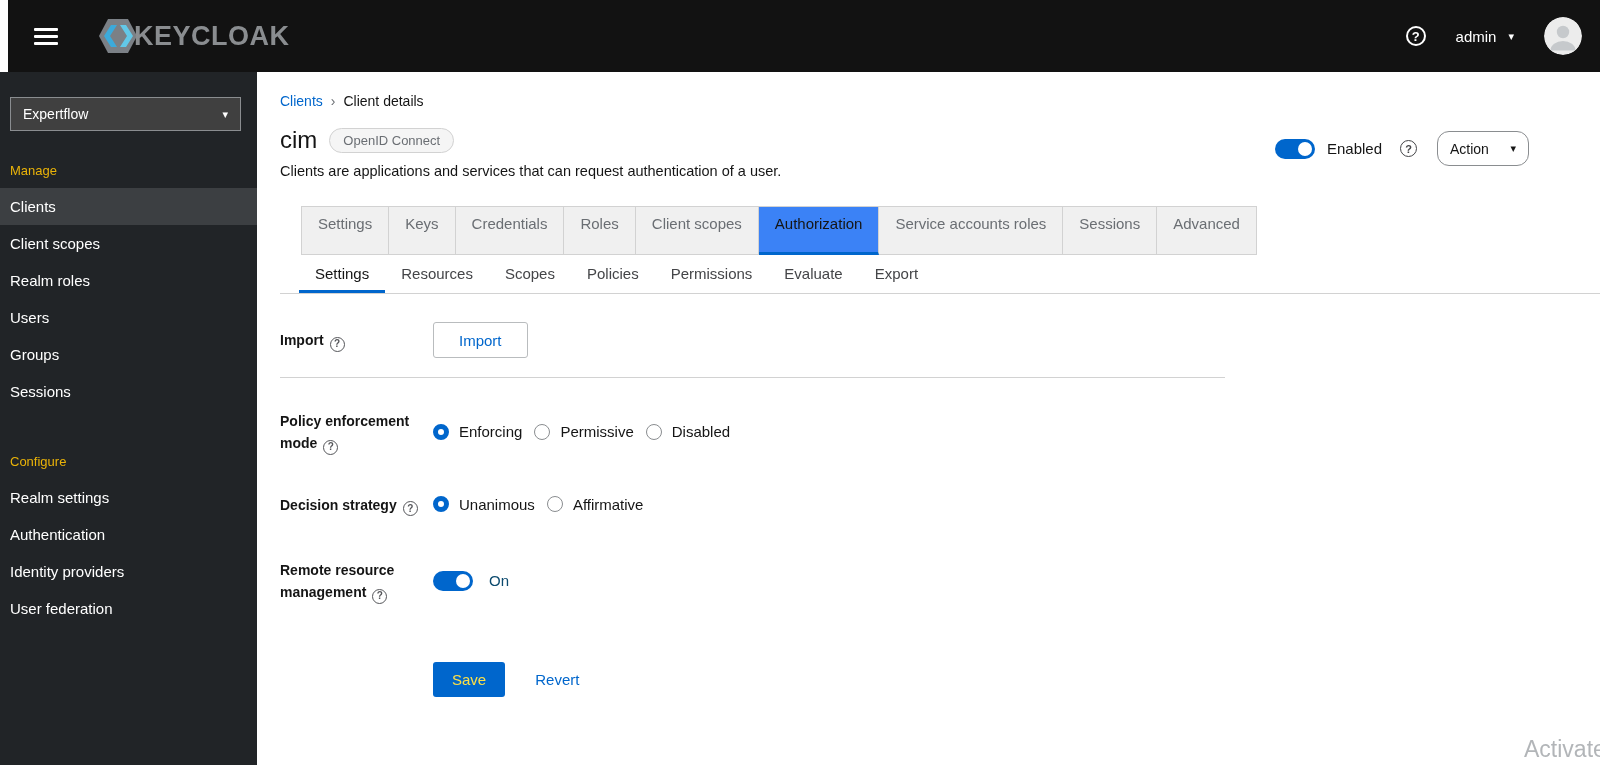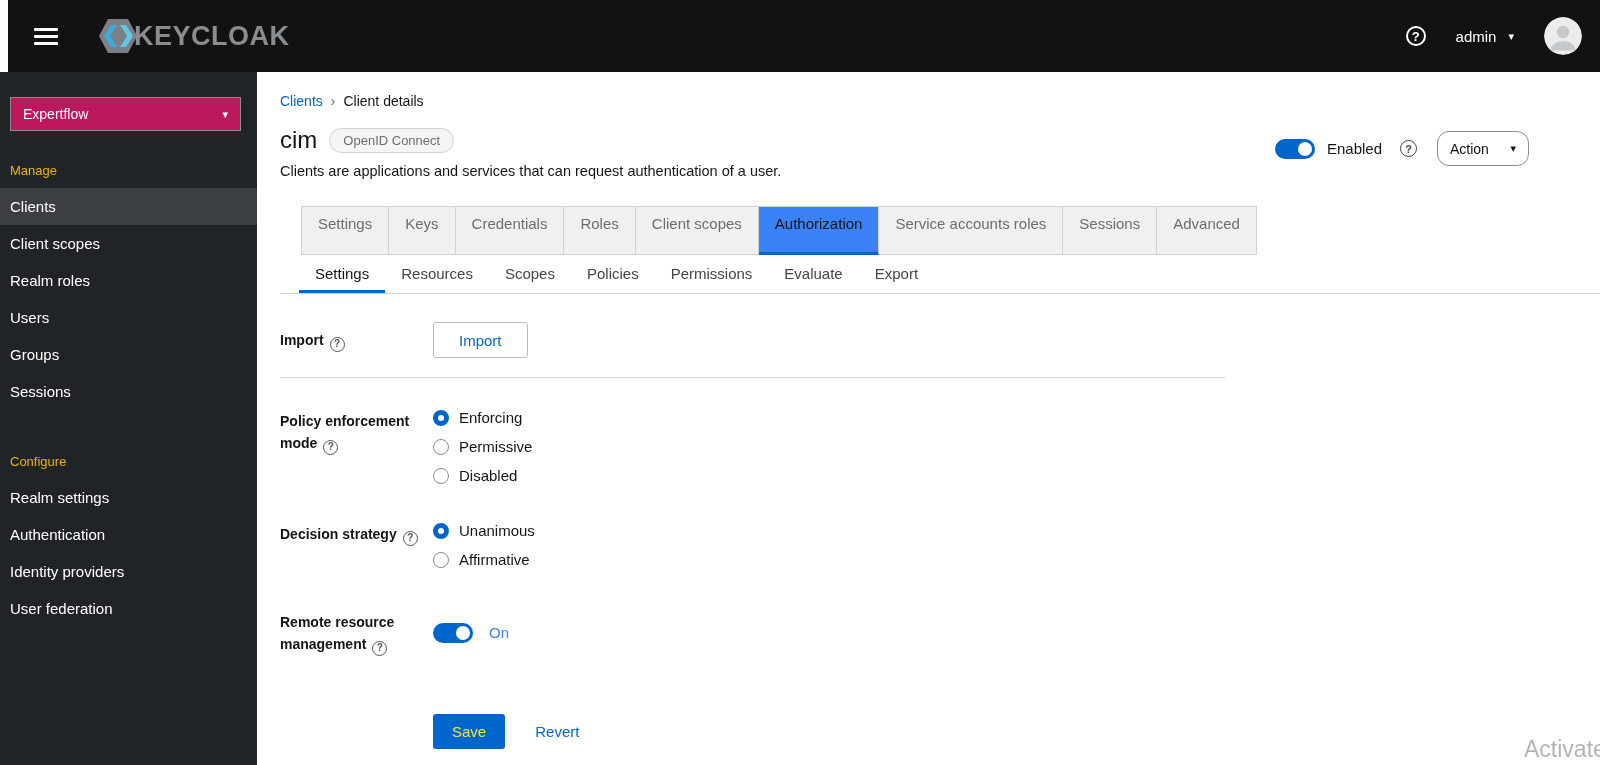--- a/index.html
+++ b/index.html
@@ -14,21 +14,21 @@
   .brand svg { display:block; }
   .brand-text { color:#8a8d90; font-size:27px; font-weight:bold; letter-spacing:0.5px; margin-left:-6px; }
   .masthead-right { margin-left:auto; display:flex; align-items:center; gap:30px; }
   .help-circle-light { width:20px; height:20px; border-radius:50%; border:2px solid #fff; color:#fff; font-size:13px; font-weight:bold; display:flex; align-items:center; justify-content:center; cursor:pointer; }
   .user-menu { display:flex; align-items:center; gap:12px; color:#fff; font-size:15px; cursor:pointer; }
   .caret-light { font-size:11px; color:#fff; }
   .avatar { width:38px; height:38px; border-radius:50%; overflow:hidden; cursor:pointer; }
 
   
   .sidebar { position:absolute; top:72px; left:0; width:257px; height:693px; background:#212427; }
-  .realm-select { margin:25px 16px 14px 10px; height:34px; background:#be185d; border:1px solid #8a8d90; display:flex; align-items:center; justify-content:space-between; padding:0 12px; font-size:14px; color:#fff; cursor:pointer; }
+  .realm-select { margin:25px 16px 14px 10px; height:34px; background:#404040; border:1px solid #8a8d90; display:flex; align-items:center; justify-content:space-between; padding:0 12px; font-size:14px; color:#fff; cursor:pointer; }
   .nav-section-title { padding:18px 16px 10px 10px; font-size:13px; color:#eab308; }
   .nav-item { padding:10px 16px 10px 10px; font-size:15px; color:#fff; cursor:pointer; }
   .nav-item.active { background:#3c3f42; }
   .nav-gap { height:26px; }
 
   
   .main { position:absolute; top:72px; left:257px; width:1343px; height:693px; background:#fff; }
 
   .breadcrumb { padding:21px 0 0 23px; font-size:14px; display:flex; align-items:center; gap:8px; }
   .bc-link { color:#0066cc; cursor:pointer; text-decoration:none; }
@@ -58,29 +58,29 @@
   .subtab { font-size:15px; color:#444548; padding:10px 16px 11px; cursor:pointer; }
   .subtab.active { color:#151515; box-shadow:inset 0 -3px 0 #0066cc; }
 
   
   .form { margin:28px 0 0 23px; width:945px; }
   .form-row { display:flex; }
   .form-label { width:153px; flex:0 0 153px; font-size:14px; font-weight:700; color:#151515; line-height:22px; padding-top:7px; }
   .help-inline { display:inline-flex; width:15px; height:15px; border-radius:50%; border:1px solid #55565a; color:#55565a; font-size:10px; font-weight:bold; align-items:center; justify-content:center; margin-left:6px; vertical-align:-2px; cursor:pointer; }
   .btn-import { height:36px; padding:0 25px; background:#fff; border:1px solid #b9bcbe; border-radius:3px; color:#0066cc; font-size:15px; cursor:pointer; font-family:inherit; }
   .divider { border:none; border-top:1px solid #d2d2d2; margin:19px 0 25px; width:945px; }
-  .radio-group { display:flex; flex-direction:column; gap:12px; padding-top:6px;text-align:right; }
+  .radio-group { display:flex; flex-direction:row; gap:12px; padding-top:6px;text-align:right; }
   .radio-row { display:flex; align-items:center; gap:10px; font-size:15px; color:#151515; }
   .radio { width:16px; height:16px; border-radius:50%; background:#fff; border:1px solid #8a8d90; cursor:pointer; flex:0 0 auto; }
   .radio.checked { border:5px solid #0066cc; }
   .row-policy { margin-top:0; }
   .row-decision { margin-top:32px; }
   .row-remote { margin-top:36px; }
   .toggle-row { display:flex; align-items:center; gap:16px; padding-top:6px; }
-  .toggle-state { font-size:15px; color:#3b82f6; }
+  .toggle-state { font-size:15px; color:#0c4a6e; }
   .buttons-row { margin:58px 0 0 153px; display:flex; align-items:center; gap:30px; }
   .btn-save { background:#0066cc; border:none; border-radius:3px; color:#fde047; font-size:15px; padding:9px 19px; cursor:pointer; font-family:inherit; }
   .link-revert { color:#0066cc; font-size:15px; cursor:pointer; text-decoration:none; }
 
   
   .watermark { position:absolute; left:1267px; top:664px; pointer-events:none; }
   .watermark-line1 { font-size:23px; color:rgba(165,168,172,0.85); }
 </style>
 </head>
 <body>

